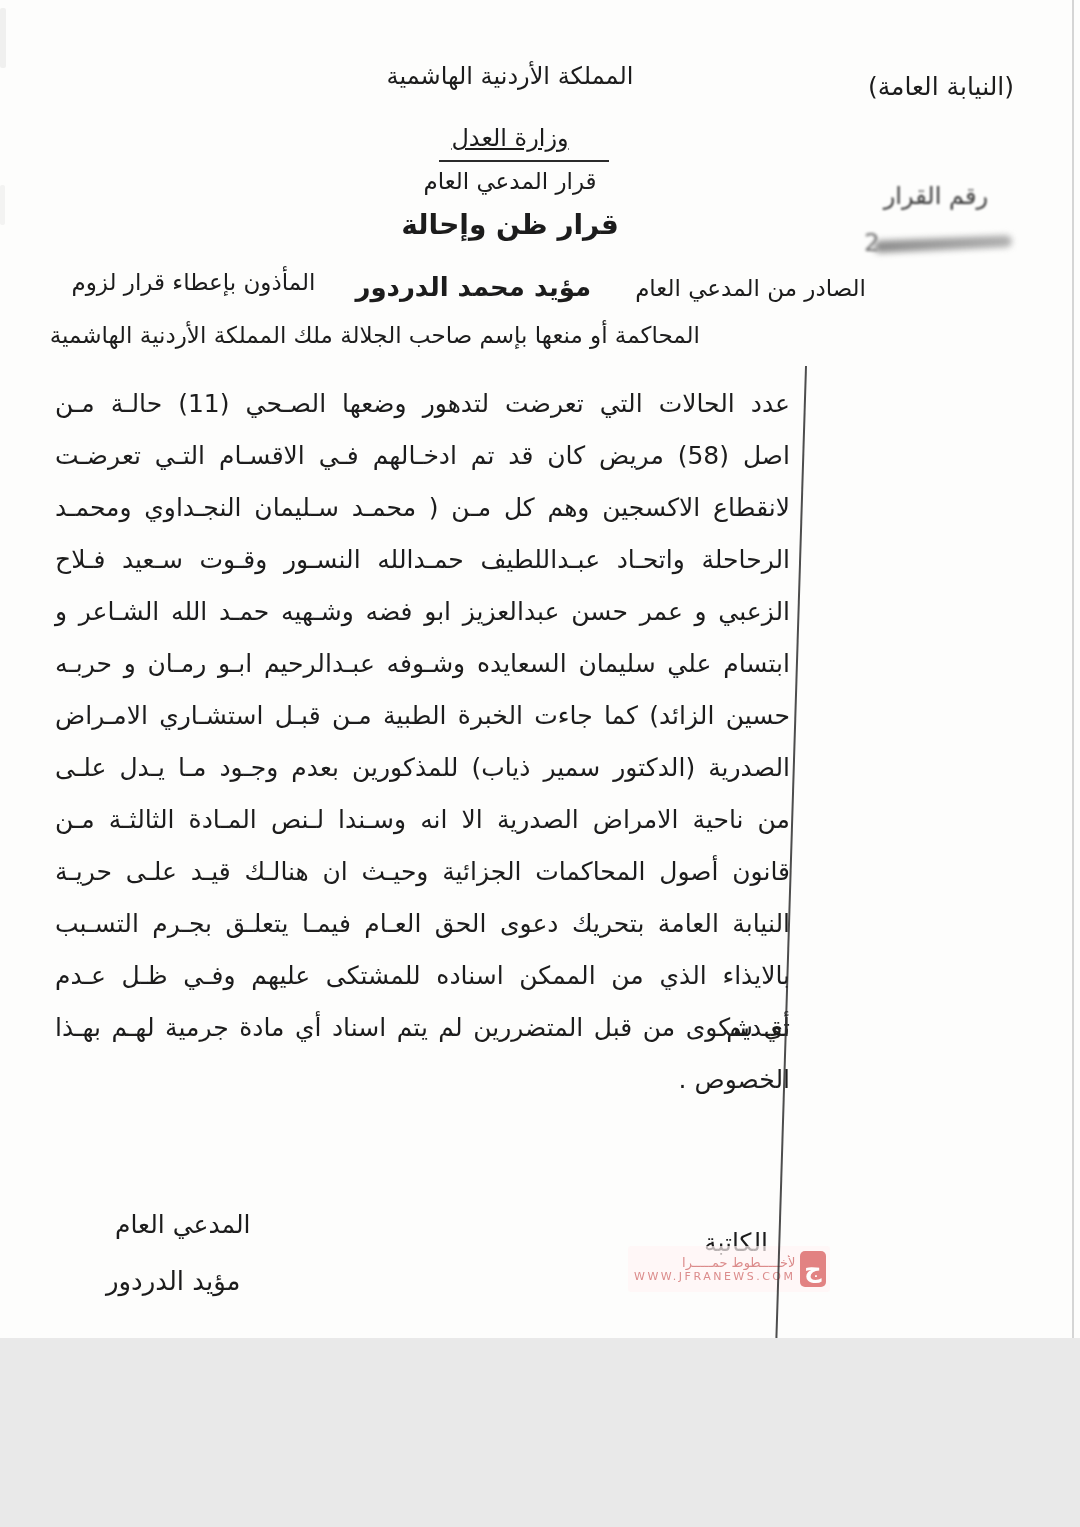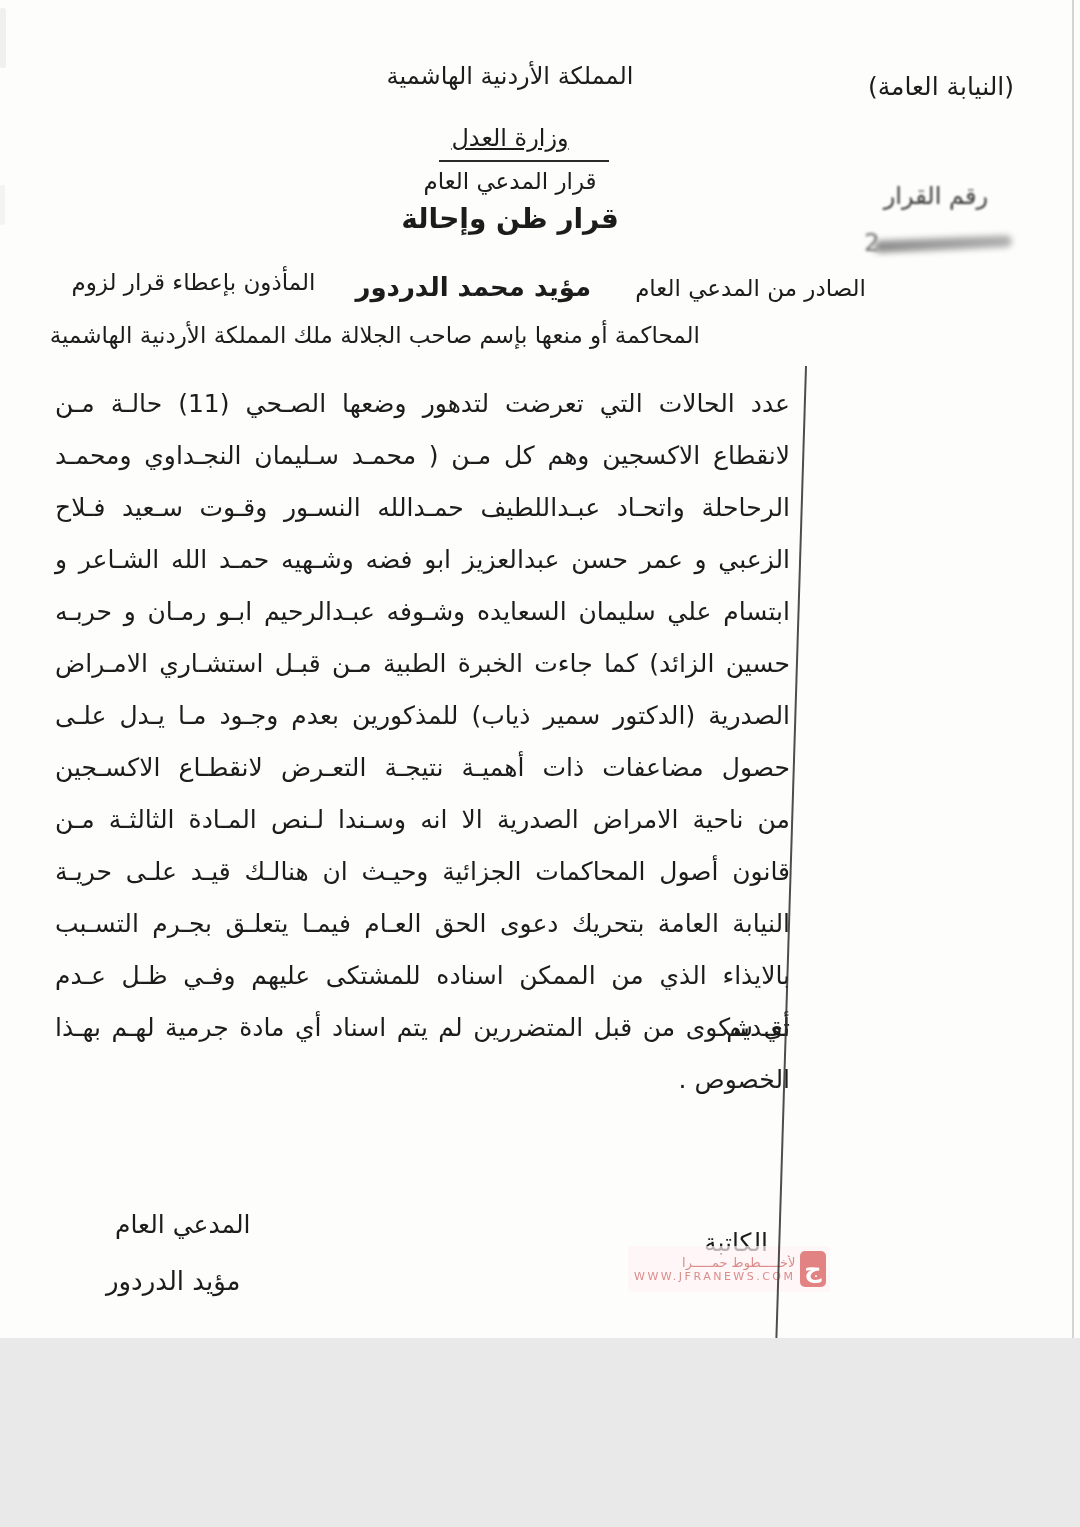--- a/index.html
+++ b/index.html
@@ -13,21 +13,21 @@
     color:#1c1c1c;
     direction:rtl;
   }
   .abs{position:absolute;}
   
   .hdr-center{left:300px;top:62px;width:420px;text-align:center;}
   .hdr-kingdom{font-size:24px;}
   .hdr-ministry{font-size:24px;margin-top:34px;text-decoration:underline;}
   .hdr-rule{width:170px;height:2px;background:#2b2b2b;margin:8px auto 0 auto;transform:translateX(14px);}
   .hdr-decision-by{font-size:23px;margin-top:6px;}
-  .hdr-decision-type{font-size:28px;font-weight:bold;margin-top:8px;letter-spacing:1px;}
+  .hdr-decision-type{font-size:28px;font-weight:bold;margin-top:14px;letter-spacing:1px;}
   
   .corner-prosecution{right:66px;top:72px;font-size:25px;font-weight:normal;}
   .corner-number-label{right:92px;top:182px;font-size:24px;color:#3a3a3a;filter:blur(1.1px);}
   .corner-number{right:66px;top:228px;width:150px;height:34px;direction:ltr;}
   .corner-number .digit{
     position:absolute;left:0;top:0;font-size:25px;color:#6d6d6d;filter:blur(1.6px);
   }
   .corner-number .streak{
     position:absolute;left:10px;top:10px;width:138px;height:12px;
     background:linear-gradient(90deg,#8b8b8b 0%,#9a9a9a 40%,#b0b0b0 100%);
@@ -100,27 +100,27 @@
 
   <div class="abs issue-row">
     <span class="issue-label">الصادر من المدعي العام</span>
     <span class="issue-name">مؤيد محمد الدردور</span>
     <span class="issue-auth">المأذون بإعطاء قرار لزوم</span>
   </div>
   <div class="abs issue-line2">المحاكمة أو منعها بإسم صاحب الجلالة ملك المملكة الأردنية الهاشمية</div>
 
   <div class="abs body-block">
     <div class="body-line">عدد الحالات التي تعرضت لتدهور وضعها الصـحي (11) حالـة مـن</div>
+    <div class="body-line">اصل (58) مريض كان قد تم ادخـالهم فـي الاقسـام التـي تعرضـت</div>
     <div class="body-line">لانقطاع الاكسجين وهم كل مـن ( محمـد سـليمان النجـداوي ومحمـد</div>
     <div class="body-line">الرحاحلة واتحـاد عبـداللطيف حمـدالله النسـور وقـوت سـعيد فـلاح</div>
     <div class="body-line">الزعبي و عمر حسن عبدالعزيز ابو فضه وشـهيه حمـد الله الشـاعر و</div>
     <div class="body-line">ابتسام علي سليمان السعايده وشـوفه عبـدالرحيم ابـو رمـان و حربـه</div>
     <div class="body-line">حسين الزائد) كما جاءت الخبرة الطبية مـن قبـل استشـاري الامـراض</div>
     <div class="body-line">الصدرية (الدكتور سمير ذياب) للمذكورين بعدم وجـود مـا يـدل علـى</div>
-    <div class="body-line">حصول مضاعفات ذات أهميـة نتيجـة التعـرض لانقطـاع الاكسـجين</div>
     <div class="body-line">من ناحية الامراض الصدرية الا انه وسـندا لـنص المـادة الثالثـة مـن</div>
     <div class="body-line">قانون أصول المحاكمات الجزائية وحيـث ان هنالـك قيـد علـى حريـة</div>
     <div class="body-line">النيابة العامة بتحريك دعوى الحق العـام فيمـا يتعلـق بجـرم التسـبب</div>
     <div class="body-line">بالايذاء الذي من الممكن اسناده للمشتكى عليهم وفـي ظـل عـدم تقـديم</div>
     <div class="body-line">أي شكوى من قبل المتضررين لم يتم اسناد أي مادة جرمية لهـم بهـذا</div>
     <div class="body-line last">الخصوص .</div>
   </div>
 
   <div class="abs sig-clerk">الكاتبة</div>
   <div class="abs sig-title">المدعي العام</div>

